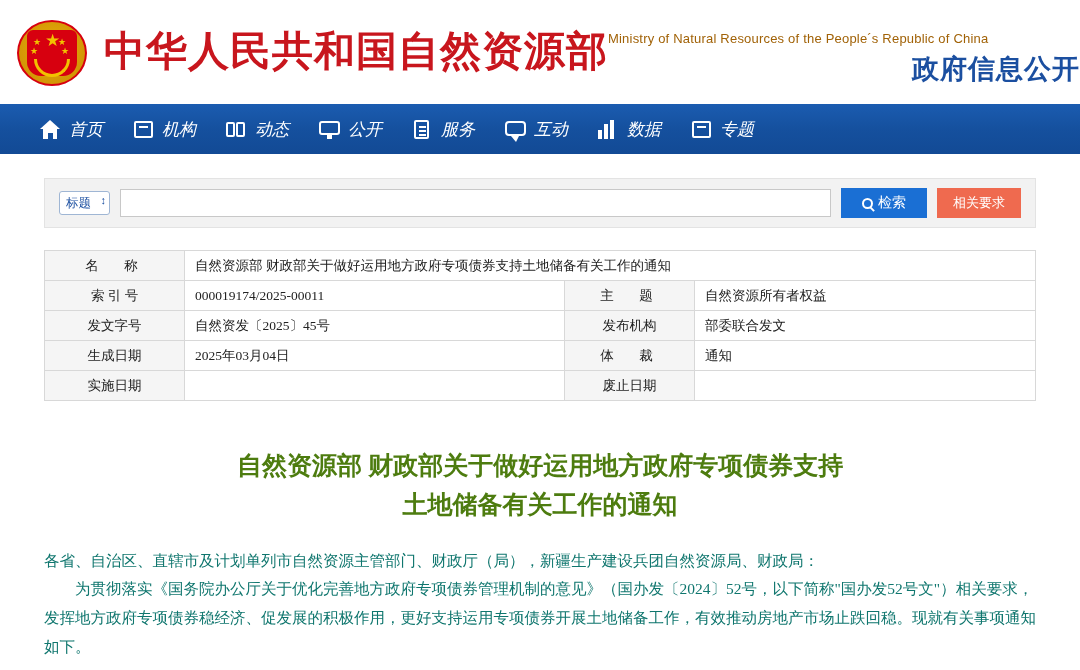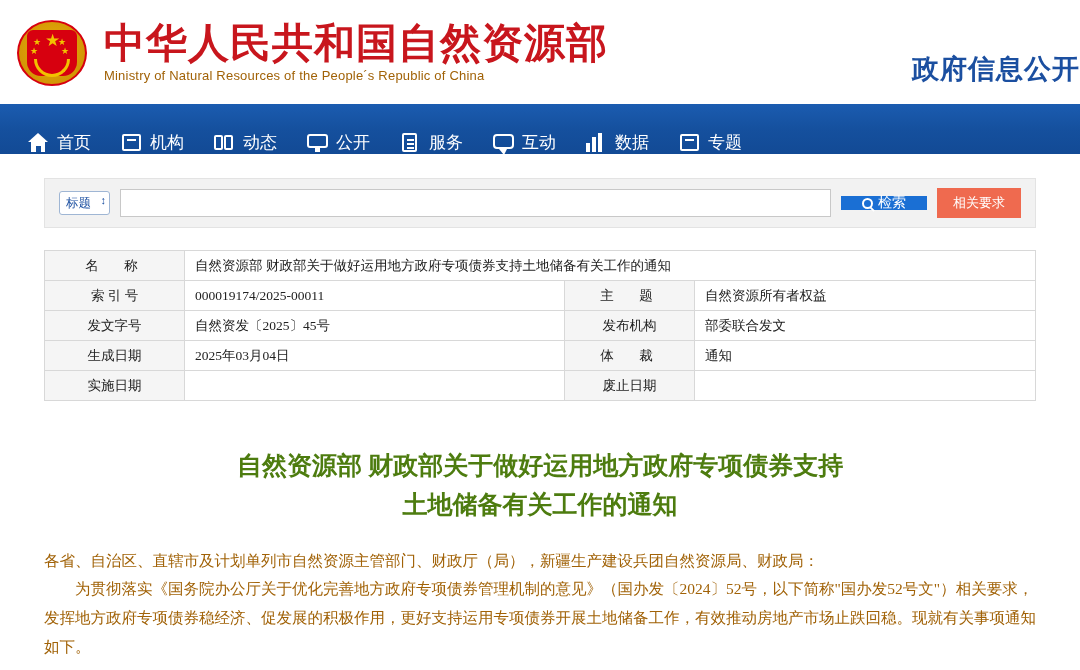--- a/index.html
+++ b/index.html
@@ -53,21 +53,21 @@
   .emblem .s3 { left: 44px; top: 24px; font-size: 9px; }
   .emblem .s4 { left: 47px; top: 33px; font-size: 9px; }
   .emblem .gear {
     position: absolute;
     left: 20px; top: 45px;
     width: 36px; height: 18px;
     border: 3px solid #f2c200;
     border-radius: 0 0 18px 18px;
     border-top: none;
   }
-  .title-block { display: flex; flex-direction: column; justify-content: center; }
+  .title-block { display: flex; flex-direction: row; justify-content: center; }
   .cn-title {
     font-family: "Liberation Serif", serif;
     font-weight: bold;
     font-size: 41px;
     color: #c8161d;
     letter-spacing: 1px;
     line-height: 1.1;
   }
   .en-title {
     font-size: 13px;
@@ -85,24 +85,25 @@
     letter-spacing: 1px;
     white-space: nowrap;
     margin-top: 35px;
   }
 
   
   .navbar {
     height: 50px;
     background: linear-gradient(180deg, #1b5cb0 0%, #15509e 50%, #124a95 100%);
     display: flex;
-    align-items: flex-end;
+    align-items: center;
     color: #ffffff;
-    padding-left: 24px;
+    padding-left: 36px;
     overflow: hidden;
+    font-style: italic;
   }
   .nav-item {
     display: flex;
     align-items: center;
     gap: 8px;
     padding: 0 26px 0 4px;
     font-size: 17px;
     white-space: nowrap;
     cursor: pointer;
     color: #ffffff;
@@ -192,21 +193,21 @@
   .search-input {
     flex: 1;
     height: 28px;
     border: 1px solid #c8c8c8;
     background: #fff;
     font-size: 13px;
     padding: 0 8px;
     font-family: "Liberation Sans", sans-serif;
   }
   .btn-search {
-    height: 14px;
+    height: 30px;
     min-width: 86px;
     background: #1a6fd4;
     color: #fff;
     border: none;
     font-size: 14px;
     display: flex;
     align-items: center;
     justify-content: center;
     gap: 5px;
     cursor: pointer;
@@ -272,21 +273,21 @@
     font-weight: bold;
     font-size: 25px;
     color: #4d7c0f;
     line-height: 1.55;
   }
   .doc-body {
     margin-top: 22px;
     font-family: "Liberation Serif", serif;
     font-size: 15.5px;
     line-height: 1.85;
-    color: #a16207;
+    color: #0f766e;
   }
   .doc-body p { margin: 0; }
   .indent { text-indent: 2em; }
 </style>
 </head>
 <body>
 
 <div class="header">
   <div class="emblem">
     <div class="circle"></div>

